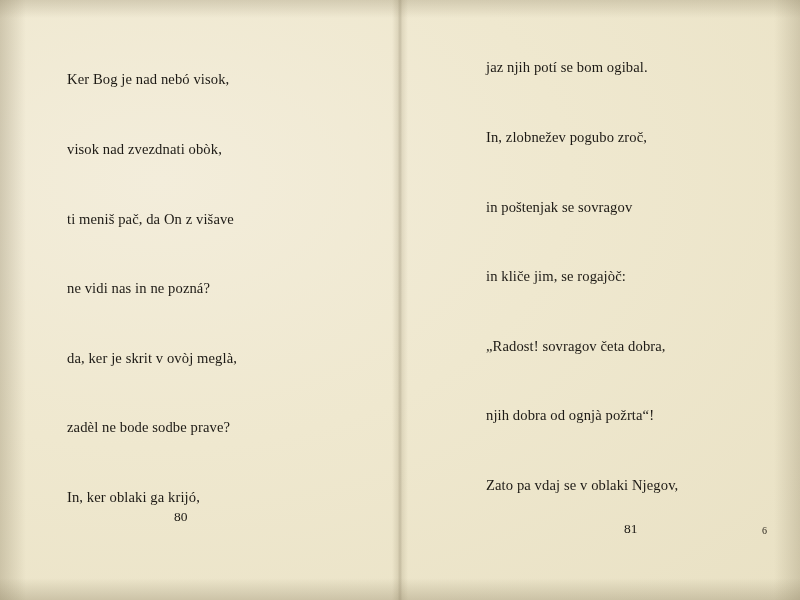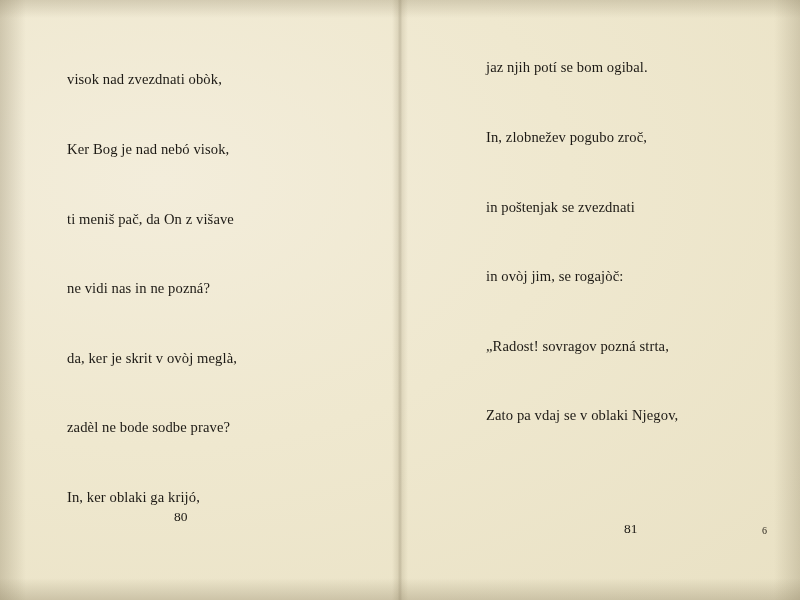--- a/index.html
+++ b/index.html
@@ -97,22 +97,22 @@
     color: #2a251c;
   }
 </style>
 </head>
 <body>
 
 <div class="page-scan">
 
   <div class="page page-left">
     <div class="text-block">
+      <span class="line">Ker Bog je nad nebó visok,</span>
       <span class="line">visok nad zvezdnati obòk,</span>
-      <span class="line">Ker Bog je nad nebó visok,</span>
       <span class="line">ti meniš pač, da On z višave</span>
       <span class="line">ne vidi nas in ne pozná?</span>
       <span class="line">da, ker je skrit v ovòj meglà,</span>
       <span class="line">zadèl ne bode sodbe prave?</span>
       <span class="line">In, ker oblaki ga krijó,</span>
       
       
       
       
       
@@ -129,23 +129,24 @@
       
       
     </div>
     <div class="folio folio-left">80</div>
   </div>
 
   <div class="page page-right">
     <div class="text-block">
       <span class="line">jaz njih potí se bom ogibal.</span>
       <span class="line">In, zlobnežev pogubo zroč,</span>
-      <span class="line">in poštenjak se zvezdnati</span>
-      <span class="line">in ovòj jim, se rogajòč:</span>
-      <span class="line">„Radost! sovragov pozná strta,</span>
+      <span class="line">in poštenjak se sovragov</span>
+      <span class="line">in kliče jim, se rogajòč:</span>
+      <span class="line">„Radost! sovragov četa dobra,</span>
+      <span class="line">njih dobra od ognjà požrta“!</span>
       <span class="line">Zato pa vdaj se v oblaki Njegov,</span>
       
       
       
       
       
       
       
       
       

